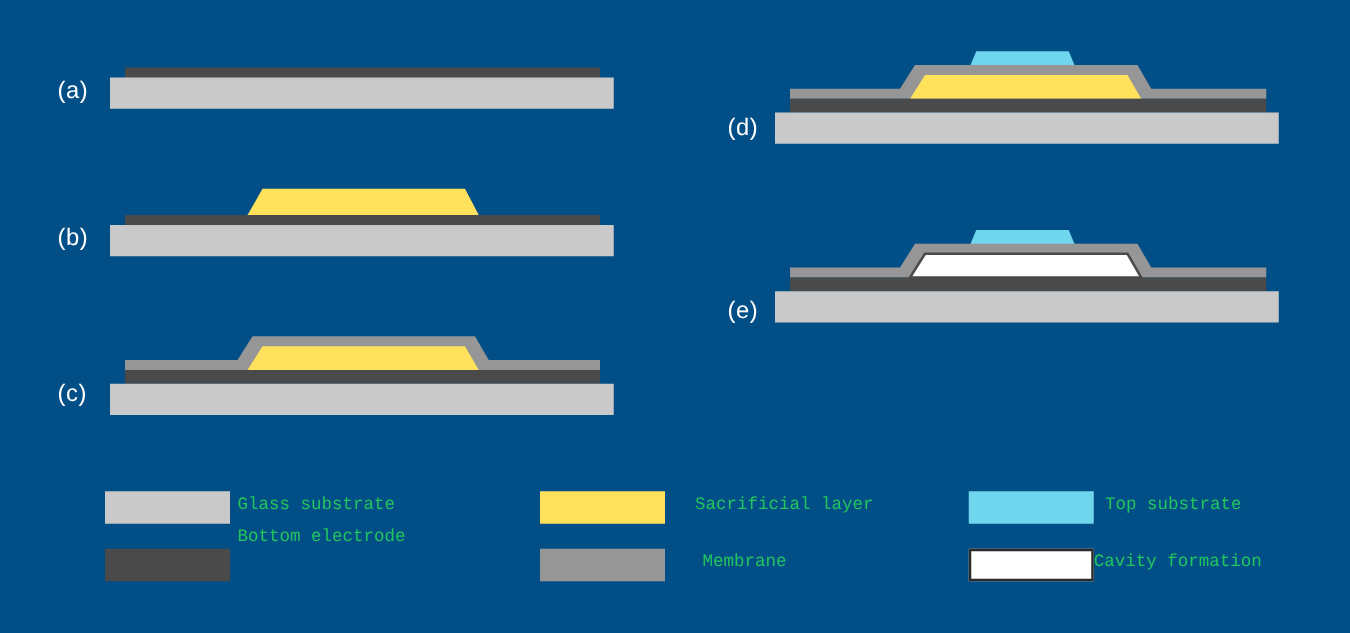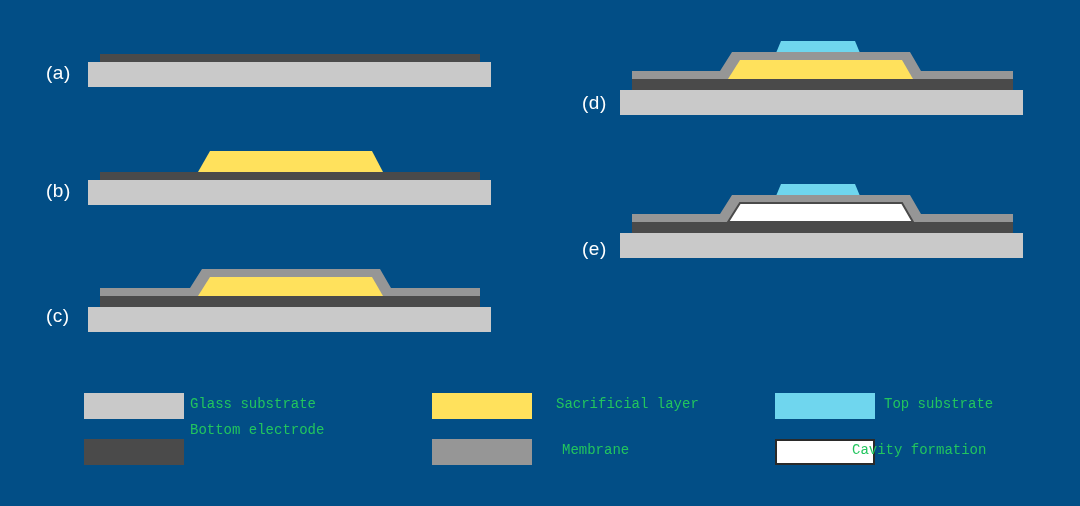--- a/index.html
+++ b/index.html
@@ -106,17 +106,17 @@
     <div class="swatch" style="left:432px; top:393px; width:100px; height:26px; background:#ffe15c;"></div>
     <div class="legend-label" style="left:556px; top:396px;text-align:center;">Sacrificial layer</div>
 
     <div class="swatch" style="left:432px; top:439px; width:100px; height:26px; background:#969696;"></div>
     <div class="legend-label" style="left:538px; top:442px;margin-left:24px;">Membrane</div>
 
     <div class="swatch" style="left:775px; top:393px; width:100px; height:26px; background:#6fd6ee;"></div>
     <div class="legend-label" style="left:884px; top:396px;">Top substrate</div>
 
     <div class="swatch" style="left:775px; top:439px; width:100px; height:26px; background:#ffffff; border:2px solid #2a2a2a;"></div>
-    <div class="legend-label" style="left:852px; top:442px;">Cavity formation</div>
+    <div class="legend-label" style="left:875px; top:442px;">Cavity formation</div>
 
   </div>
 
 </div>
 
 </body></html>

